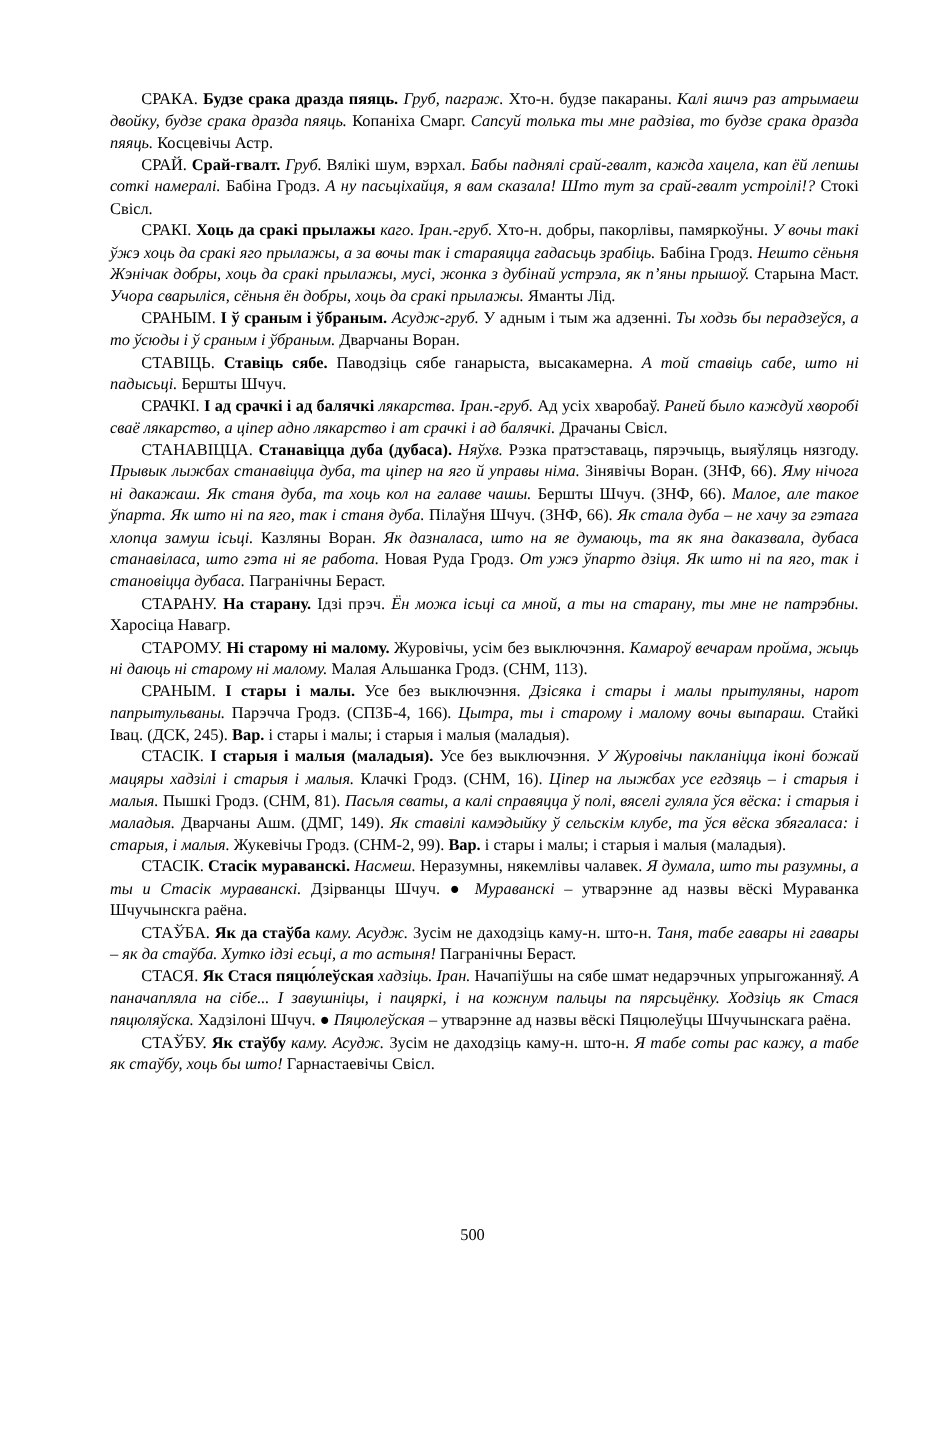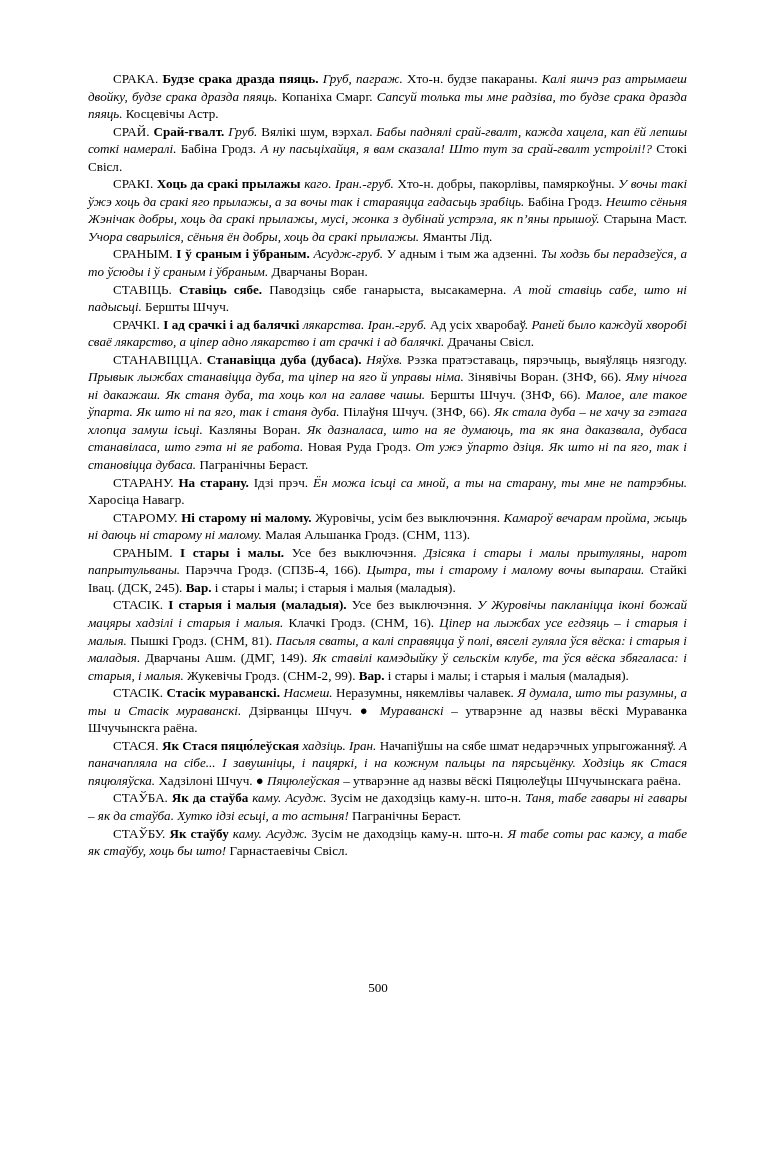--- a/index.html
+++ b/index.html
@@ -201,43 +201,43 @@
       <span class="i">Насмеш.</span>
       <span>Неразумны, някемлівы чалавек.</span>
       <span class="i">Я думала, што ты разумны, а ты и Стасік мураванскі.</span>
       <span>Дзірванцы Шчуч.</span>
       <span class="bullet">●</span>
       <span class="i">Мураванскі</span>
       <span>– утварэнне ад назвы вёскі Мураванка Шчучынскга раёна.</span>
     </p>
 
     <p class="entry">
+      <span class="hw">СТАЎБА.</span>
+      <span class="b">Як да стаўба</span>
+      <span class="i">каму.</span>
+      <span class="i">Асудж.</span>
+      <span>Зусім не даходзіць каму-н. што-н.</span>
+      <span class="i">Таня, табе гавары ні гавары – як да стаўба. Хутко ідзі есьці, а то астыня!</span>
+      <span>Пагранічны Бераст.</span>
+    </p>
+
+    <p class="entry">
       <span class="hw">СТАСЯ.</span>
       <span class="b">Як Стася пяцю́леўская</span>
       <span class="i">хадзіць.</span>
       <span class="i">Іран.</span>
       <span>Начапіўшы на сябе шмат недарэчных упрыгожанняў.</span>
       <span class="i">А паначапляла на сібе... І завушніцы, і пацяркі, і на кожнум пальцы па пярсьцёнку. Ходзіць як Стася пяцюляўска.</span>
       <span>Хадзілоні Шчуч.</span>
       <span class="bullet">●</span>
       <span class="i">Пяцюлеўская</span>
       <span>– утварэнне ад назвы вёскі Пяцюлеўцы Шчучынскага раёна.</span>
     </p>
 
     <p class="entry">
-      <span class="hw">СТАЎБА.</span>
-      <span class="b">Як да стаўба</span>
-      <span class="i">каму.</span>
-      <span class="i">Асудж.</span>
-      <span>Зусім не даходзіць каму-н. што-н.</span>
-      <span class="i">Таня, табе гавары ні гавары – як да стаўба. Хутко ідзі есьці, а то астыня!</span>
-      <span>Пагранічны Бераст.</span>
-    </p>
-
-    <p class="entry">
       <span class="hw">СТАЎБУ.</span>
       <span class="b">Як стаўбу</span>
       <span class="i">каму.</span>
       <span class="i">Асудж.</span>
       <span>Зусім не даходзіць каму-н. што-н.</span>
       <span class="i">Я табе соты рас кажу, а табе як стаўбу, хоць бы што!</span>
       <span>Гарнастаевічы Свісл.</span>
     </p>
 
   </div>

